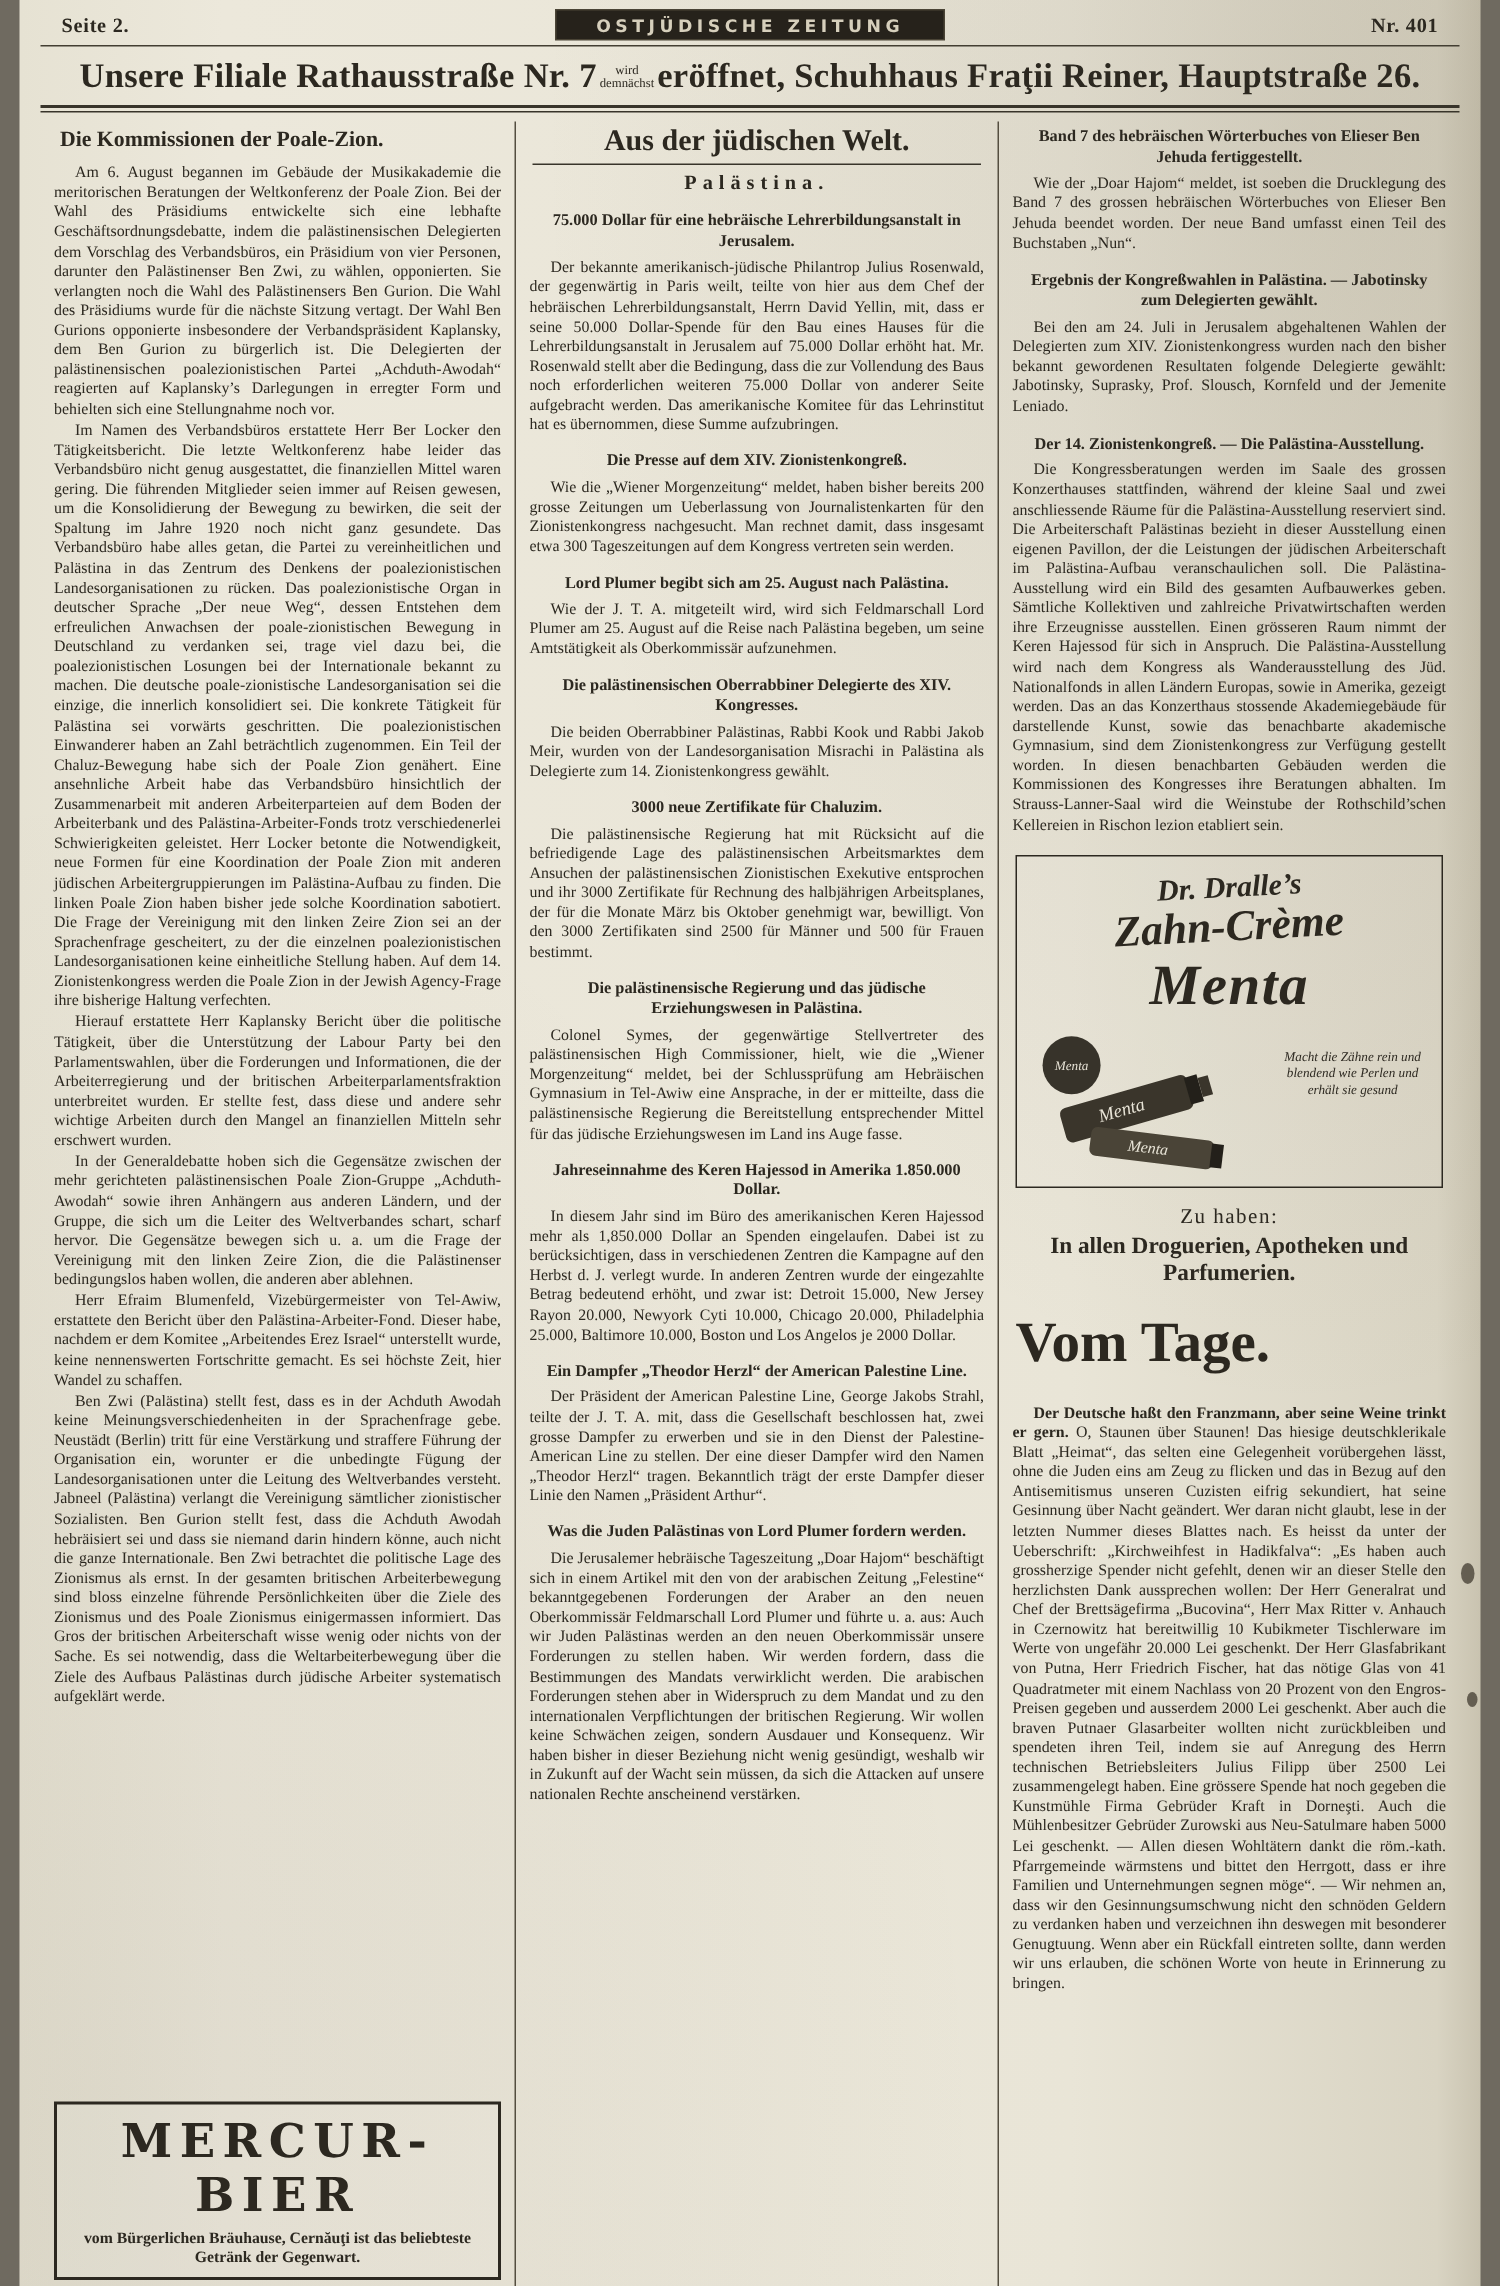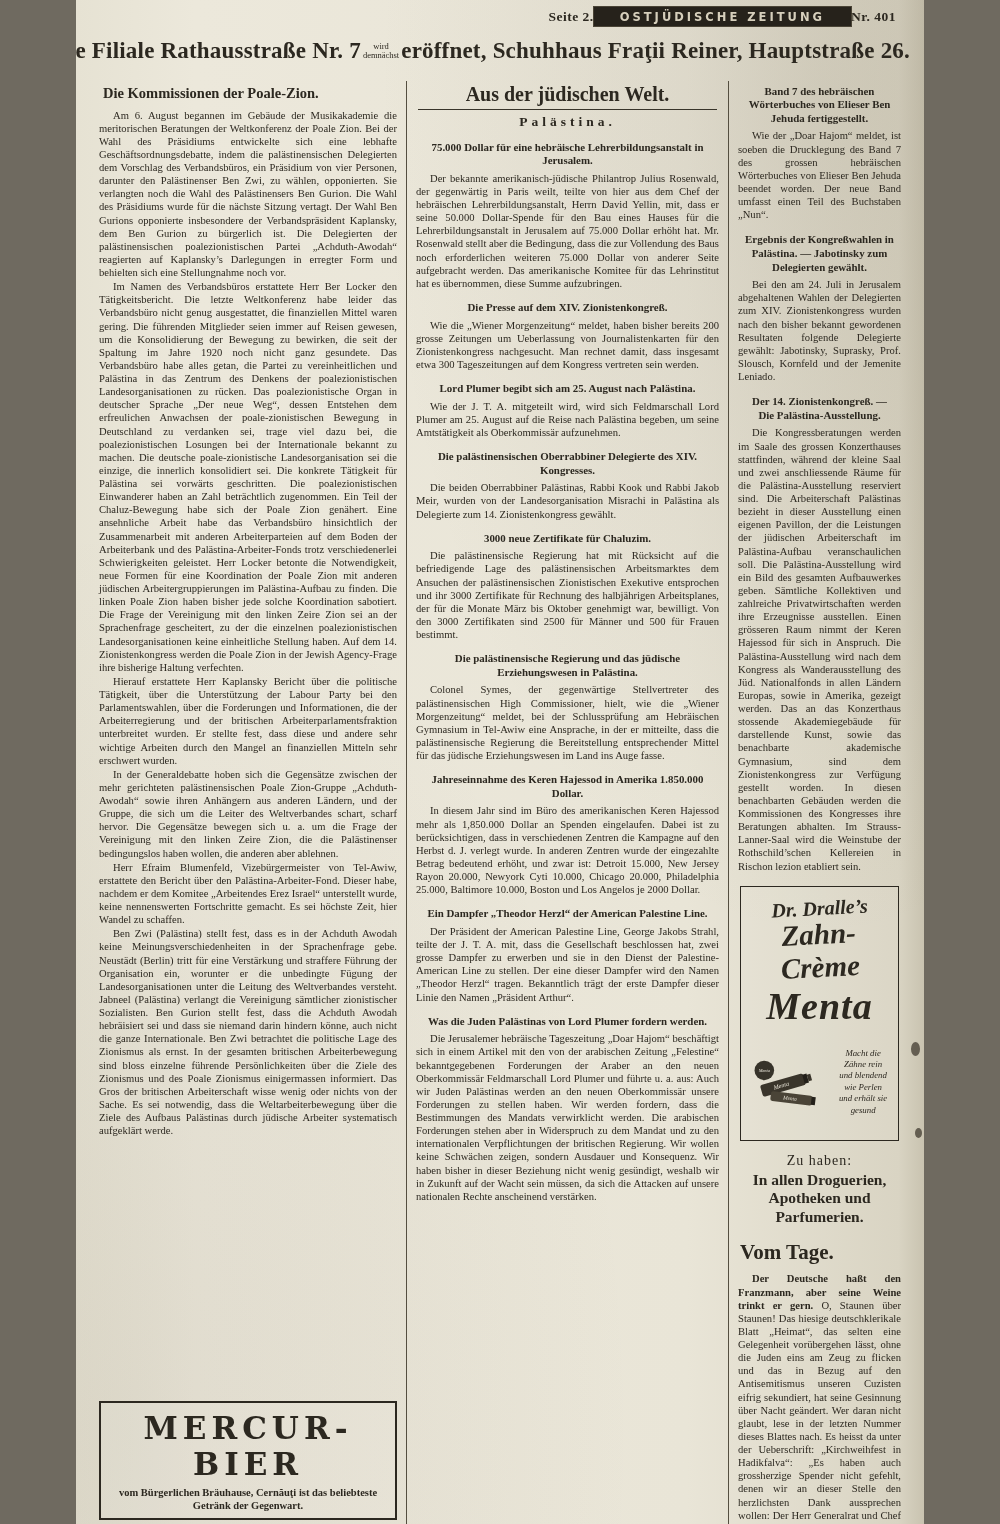--- a/index.html
+++ b/index.html
@@ -1,25 +1,25 @@
 <!DOCTYPE html>
 <html lang="de"><head>
 <meta charset="utf-8">
 <style>
   * { margin:0; padding:0; box-sizing:border-box; }
   html,body { background:#6f6a60; }
   .page {
-    width:848px; height:1524px; margin:0 auto; position:relative; overflow:hidden;
+    width:974px; height:1524px; margin:0 auto; position:relative; overflow:hidden;
     color:#2c2820;
     font-family:"Liberation Serif", serif;
     background:
       radial-gradient(ellipse at 88% 6%, rgba(110,100,80,.14), transparent 42%),
       radial-gradient(ellipse at 6% 94%, rgba(110,100,80,.10), transparent 45%),
       linear-gradient(90deg, #e6e2d3, #ece8db 14%, #e9e5d7 72%, #d9d4c3 97%, #c9c3b0);
-    display:flex; flex-direction:column;align-items:flex-end;
+    display:flex; flex-direction:column;
   }
   
   .hdr { display:flex; justify-content:space-between; align-items:center; padding:7px 28px 4px; }
   .hdr-label { font-size:13.5px; font-weight:bold; letter-spacing:.5px; }
   .masthead {
     background:#26221b; color:#d6cfbc; font-family:"DejaVu Sans", sans-serif;
     font-size:11.5px; font-weight:bold; letter-spacing:3px; padding:3px 26px 2px;
     text-transform:uppercase; box-shadow:0 0 0 1px #4a4436;
   }
   .rule-thin { border-top:1.5px solid #433e32; margin:0 14px; }
@@ -48,21 +48,21 @@
   
   .col3 { display:flex; flex-direction:column; }
   .dralle { border:1.5px solid #2c2820; margin:12px 2px 6px; padding:10px 10px 6px; background:rgba(255,255,255,.06); }
   .dralle-brand { font-style:italic; font-size:20px; font-weight:bold; transform:rotate(-3deg); text-align:center; }
   .dralle-product { font-style:italic; font-size:29px; font-weight:bold; transform:rotate(-3deg); text-align:center; margin-top:-2px; }
   .dralle-name { font-style:italic; font-size:38px; font-weight:bold; text-align:center; letter-spacing:1px; margin:0 0 2px; }
   .dralle-row { display:flex; align-items:flex-start; gap:8px; }
   .dralle-slogan { font-style:italic; font-size:8.8px; line-height:1.3; width:112px; text-align:center; margin-top:18px; }
   .avail-intro { text-align:center; font-size:14px; margin-top:6px; letter-spacing:1px; }
   .avail-text { text-align:center; font-size:15.5px; font-weight:bold; line-height:1.2; margin:2px 8px 4px; }
-  .vt-title { font-size:21px; font-weight:bold; margin:10px 0 7px 2px; }
+  .vt-title { font-size:38px; font-weight:bold; margin:10px 0 19px 2px; }
   .vt-body b { font-weight:bold; }
   
   .smudge { position:absolute; background:#4a4438; border-radius:50%; opacity:.8; }
 </style>
 </head>
 <body>
 
 <div class="page">
 
   <div class="hdr">

